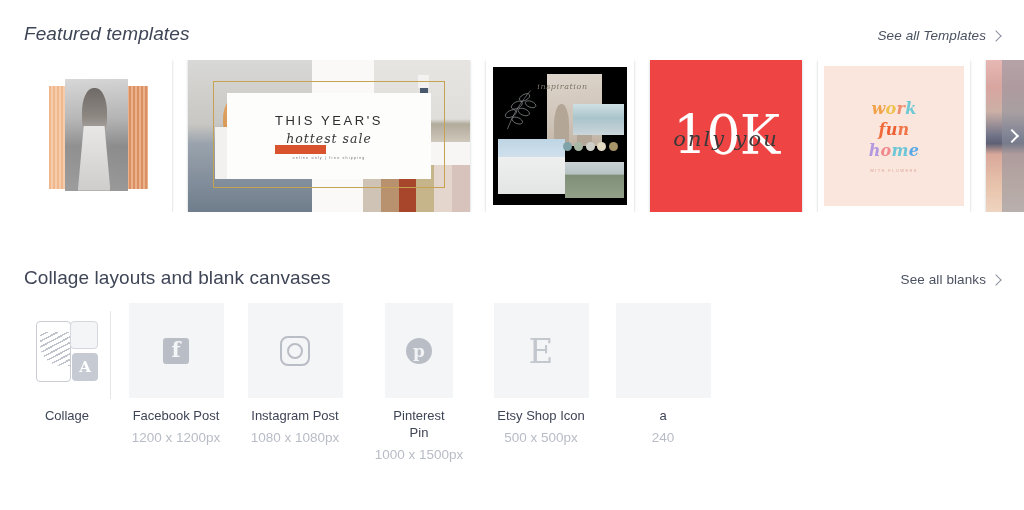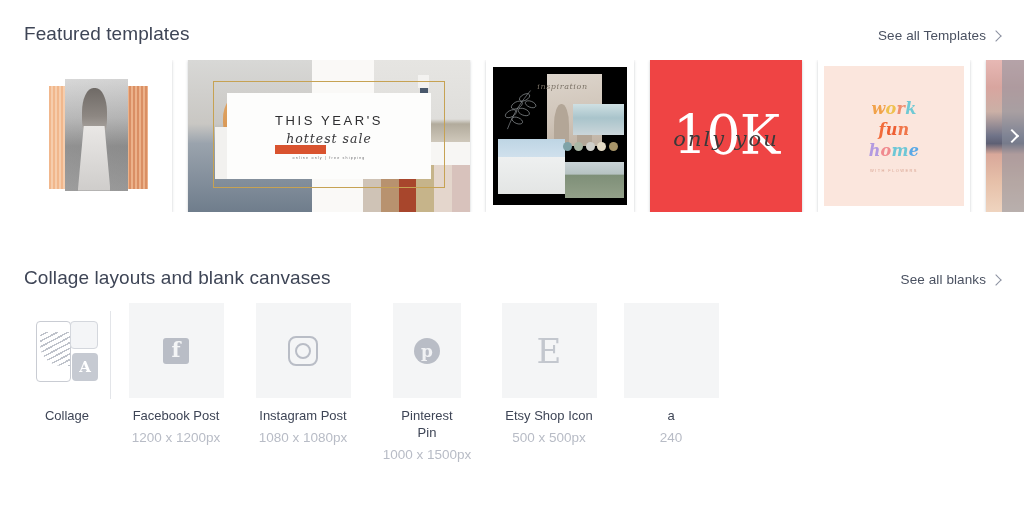--- a/index.html
+++ b/index.html
@@ -343,21 +343,21 @@
   }
   .etsy-icon{
     font-family:"DejaVu Serif",serif; font-size:34px; color:#c3c7ce; line-height:1;
   }
 </style>
 </head>
 <body>
 
 <div class="page">
 
-  <div class="section-head" style="top:24px;">
+  <div class="section-head" style="top:24px;font-style:italic;">
     <h2 class="section-title">Featured templates</h2>
     <span class="see-all">
       <span>See all Templates</span>
       <i class="chev"></i>
     </span>
   </div>
 
   <div class="strip">
     <div class="strip-inner">
 
@@ -475,21 +475,21 @@
       <div class="thumb-wrap">
         <div class="thumb" style="width:95px;height:95px;">
           <div class="fb-icon">f</div>
         </div>
       </div>
       <div class="b-label">Facebook Post</div>
       <div class="b-dims">1200 x 1200px</div>
     </div>
 
 
-    <div class="blank-item" style="width:106px; margin-left:20px;">
+    <div class="blank-item" style="width:106px; margin-left:12px;">
       <div class="thumb-wrap">
         <div class="thumb" style="width:95px;height:95px;">
           <div class="ig-icon"></div>
         </div>
       </div>
       <div class="b-label">Instagram Post</div>
       <div class="b-dims">1080 x 1080px</div>
     </div>
 
 

